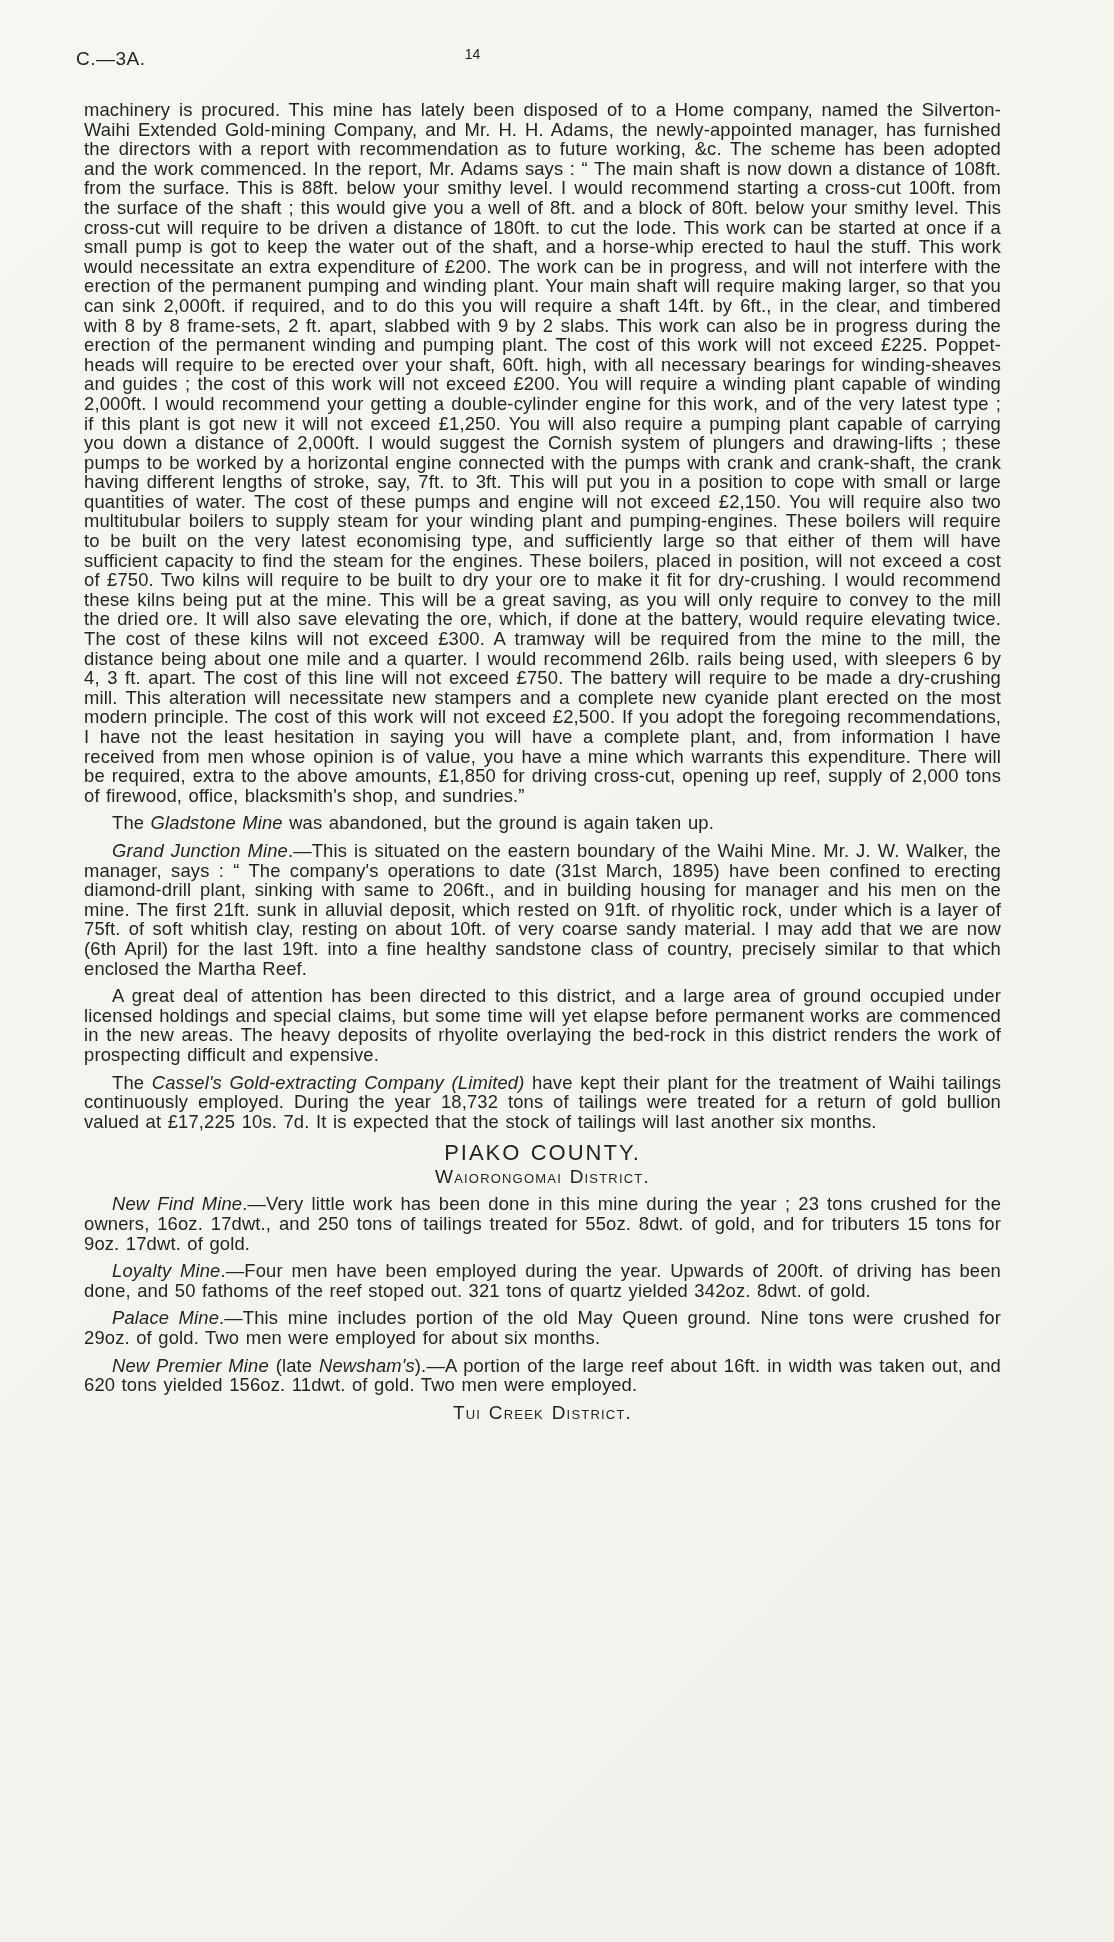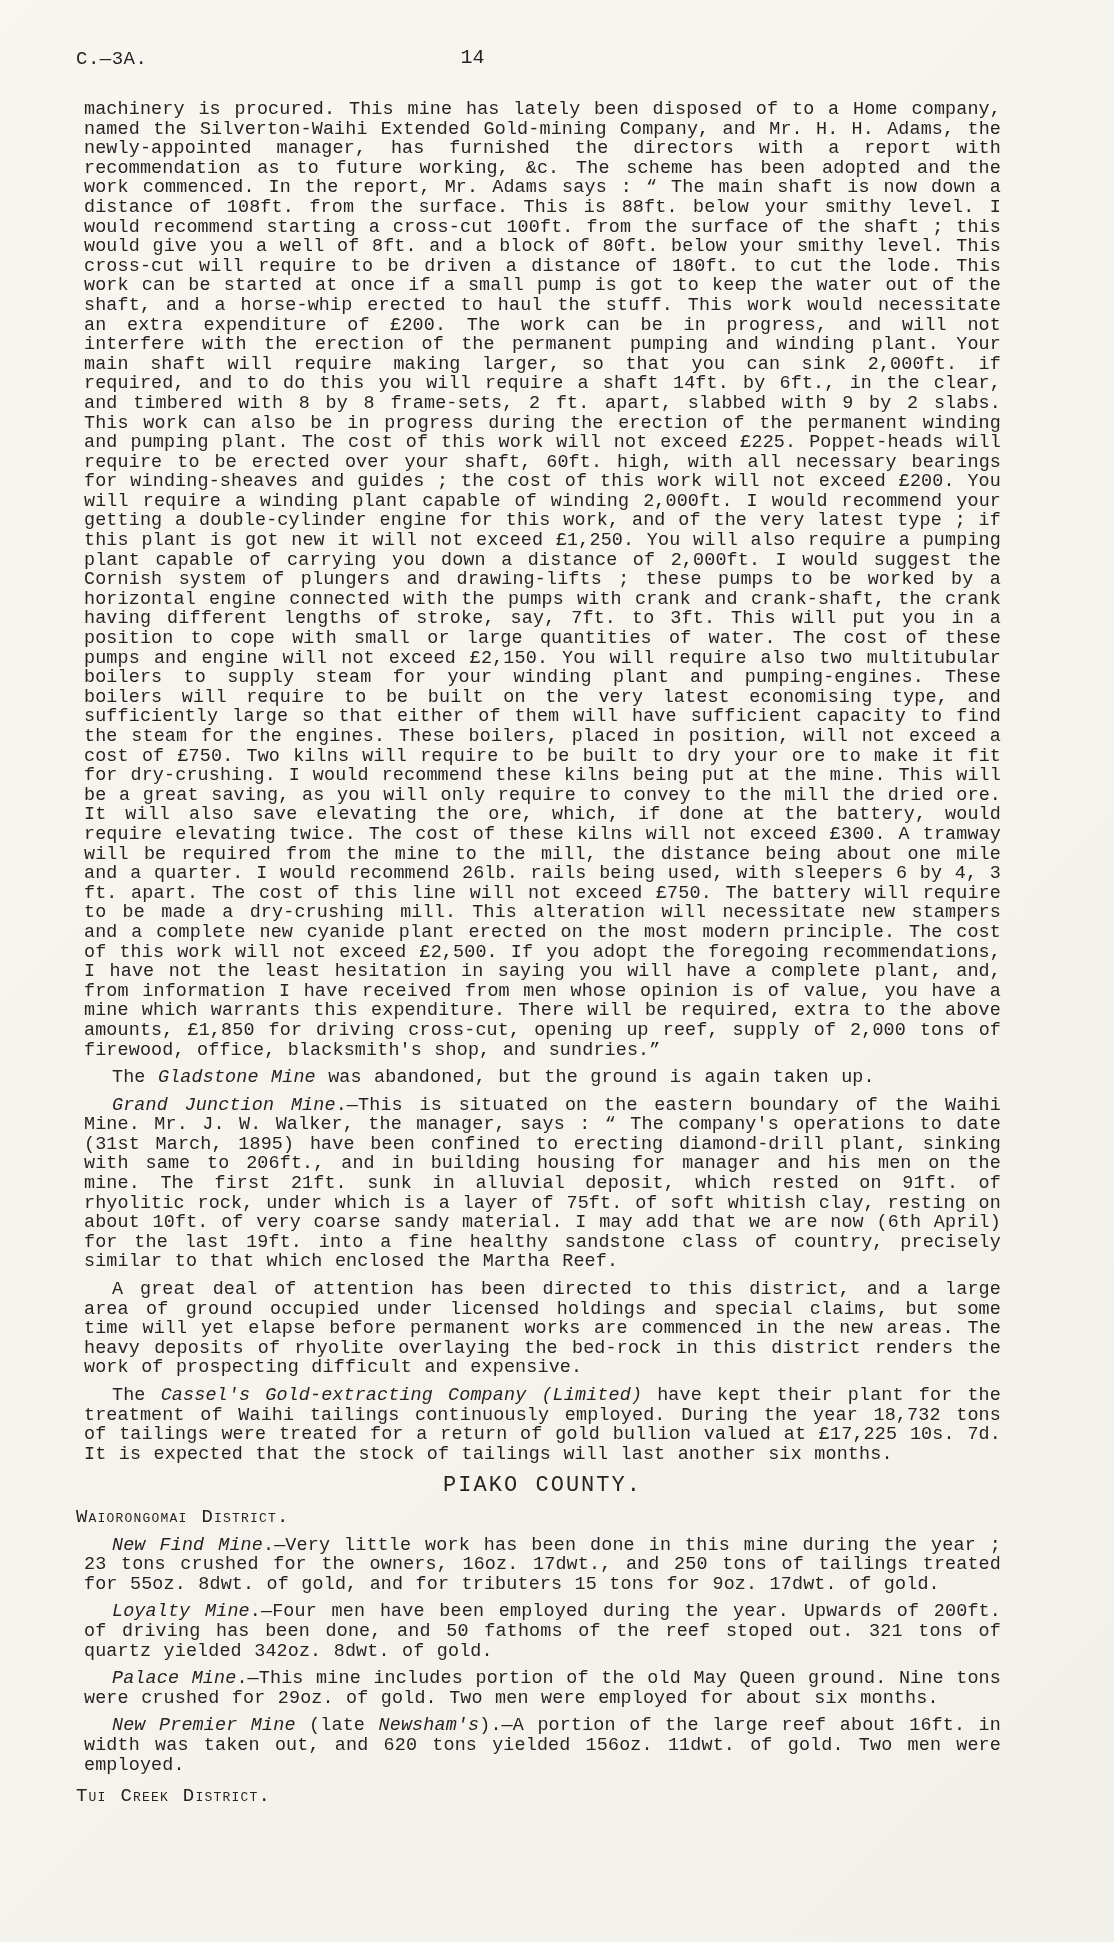--- a/index.html
+++ b/index.html
@@ -11,21 +11,21 @@
     padding:0;
     background:var(--paper);
   }
   .sheet{
     position:relative;
     width:1114px;
     height:1942px;
     box-sizing:border-box;
     background:linear-gradient(135deg, #f8f6f1 0%, #f5f3ee 55%, #f2f0ea 100%);
     color:var(--ink);
-    font-family:Liberation Mono, monospace;
+    font-family:Liberation Sans, sans-serif;
     padding:46px 105px 40px 76px;
     overflow:hidden;
   }
   .page-header{
     position:relative;
     height:30px;
     margin-bottom:24px;
   }
   .doc-ref{
     position:absolute;
@@ -33,21 +33,21 @@
     top:2px;
     font-size:19px;
     letter-spacing:.5px;
   }
   .page-num{
     position:absolute;
     left:0;
     right:140px;
     top:0;
     text-align:center;
-    font-size:20px;
+    font-size:14px;
   }
   .page-body{
     font-size:18.4px;
     line-height:19.6px;
     letter-spacing:.15px;
     word-spacing:1.2px;
   }
   .para{
     margin:8px;
     text-align:justify;
@@ -60,22 +60,22 @@
     font-style:italic;
   }
   .heading-county{
     margin:12px 0 2px 0;
     text-align:center;
     font-size:22px;
     font-weight:normal;
     letter-spacing:2px;
   }
   .heading-district{
-    margin:12px 0 8px 0;
-    text-align:left;
+    margin:4px 0 8px 0;
+    text-align:center;
     font-size:19px;
     font-weight:normal;
     font-variant:small-caps;
     letter-spacing:1.2px;
   }
 </style>
 </head>
 <body>
 
 <div class="sheet">

